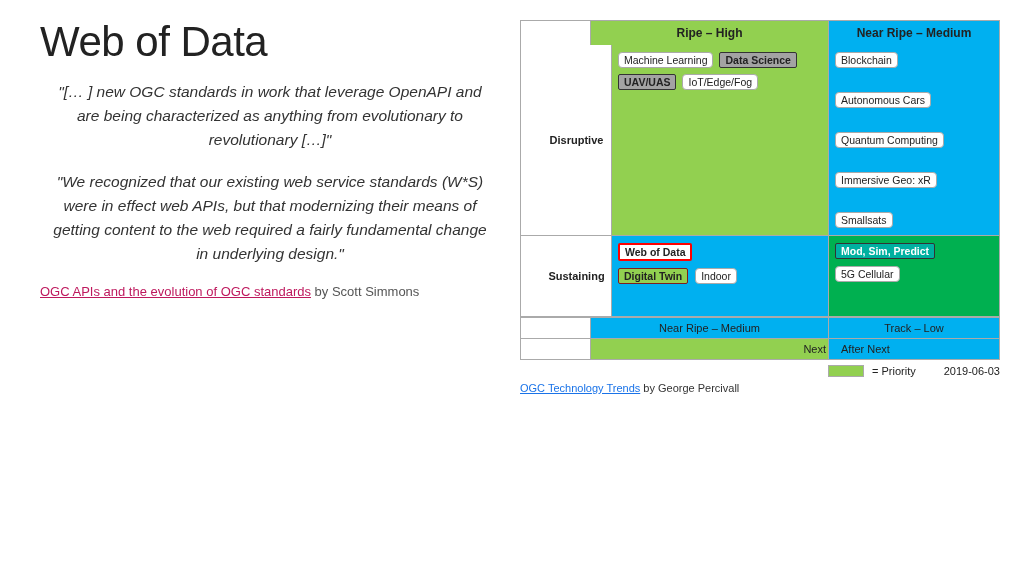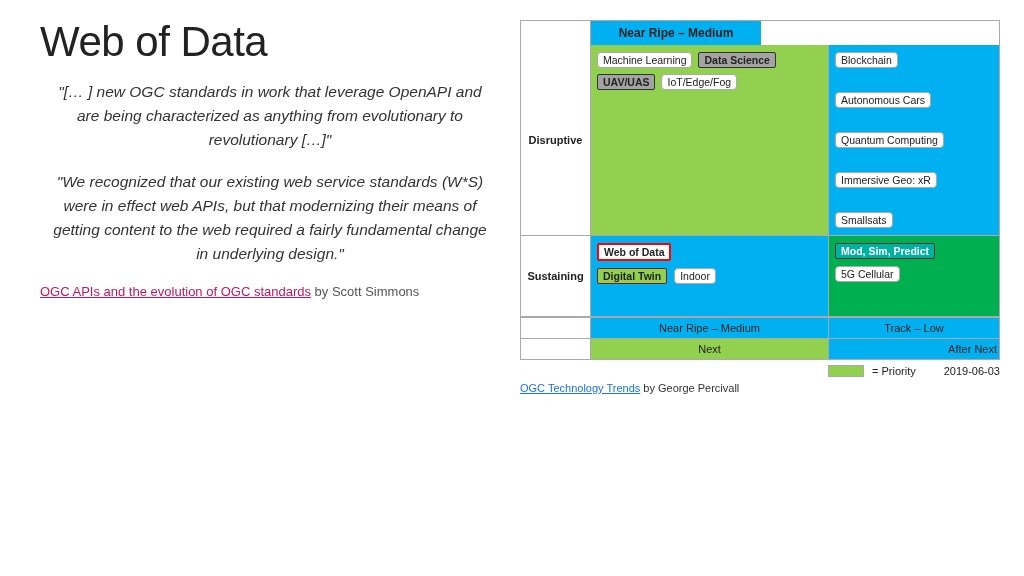--- a/index.html
+++ b/index.html
@@ -103,20 +103,21 @@
       width: 70px;
       background: #fff;
       border-right: 1px solid #aaa;
       display: flex;
       align-items: center;
       justify-content: center;
       font-size: 11px;
       font-weight: 600;
       padding: 4px 2px;
       text-align: center;
+      margin-left: 21px;
     }
     
     .disruptive-section {
       display: flex;
       width: 100%;
       border-bottom: 1px solid #aaa;
     }
     .dis-mid {
       flex: 1;
       background: #92d050;
@@ -187,31 +188,31 @@
       border-top: 1px solid #aaa;
     }
     .footer2-left-blank {
       width: 70px;
       background: #fff;
       border-right: 1px solid #aaa;
     }
     .footer2-mid {
       flex: 1;
       background: #92d050;
-      text-align: center;
+      text-align: right;
       padding: 4px 2px;
       font-size: 11px;
       font-weight: 500;
       border-right: 1px solid #aaa;
     }
     .footer2-right {
       width: 170px;
       background: #00b0f0;
-      text-align: right;
-      padding: 4px 2px;
+      text-align: left;
+      padding: 4px 12px;
       font-size: 11px;
       font-weight: 500;
     }
     
     .chip {
       display: inline-block;
       background: #fff;
       border: 1px solid #aaa;
       border-radius: 4px;
       padding: 1px 5px;
@@ -321,20 +322,21 @@
       <a href="#">OGC APIs and the evolution of OGC standards</a><span> by Scott Simmons</span>
     </div>
   </div>
 
   <div class="right-panel">
 
     <div class="chart-container">
 
       <div class="chart-header">
         <div class="chart-header-left"></div>
+        <div class="chart-header-mid">Ripe – High</div>
         <div class="chart-header-right">Near Ripe – Medium</div>
       </div>
 
       <div class="disruptive-section">
         <div class="chart-row-label">Disruptive</div>
         <div class="dis-mid">
           <div class="row1-dis-mid">
             <span class="chip">Machine Learning</span>
             <span class="chip-green">Data Science</span>
             <span class="chip-green">UAV/UAS</span>

